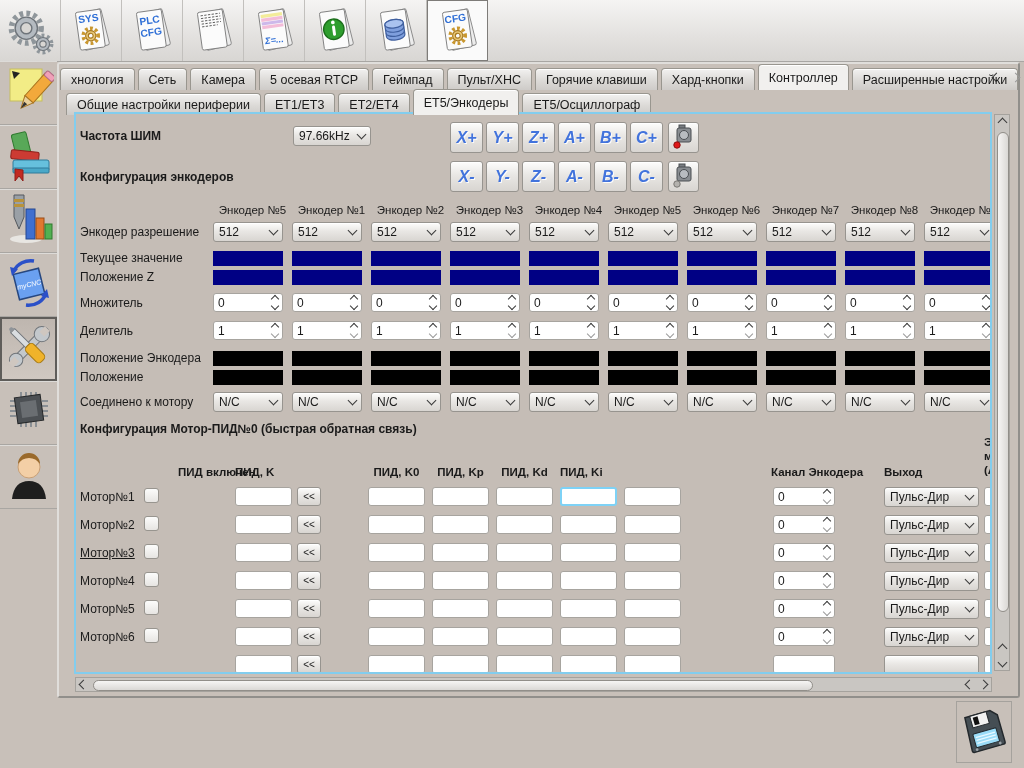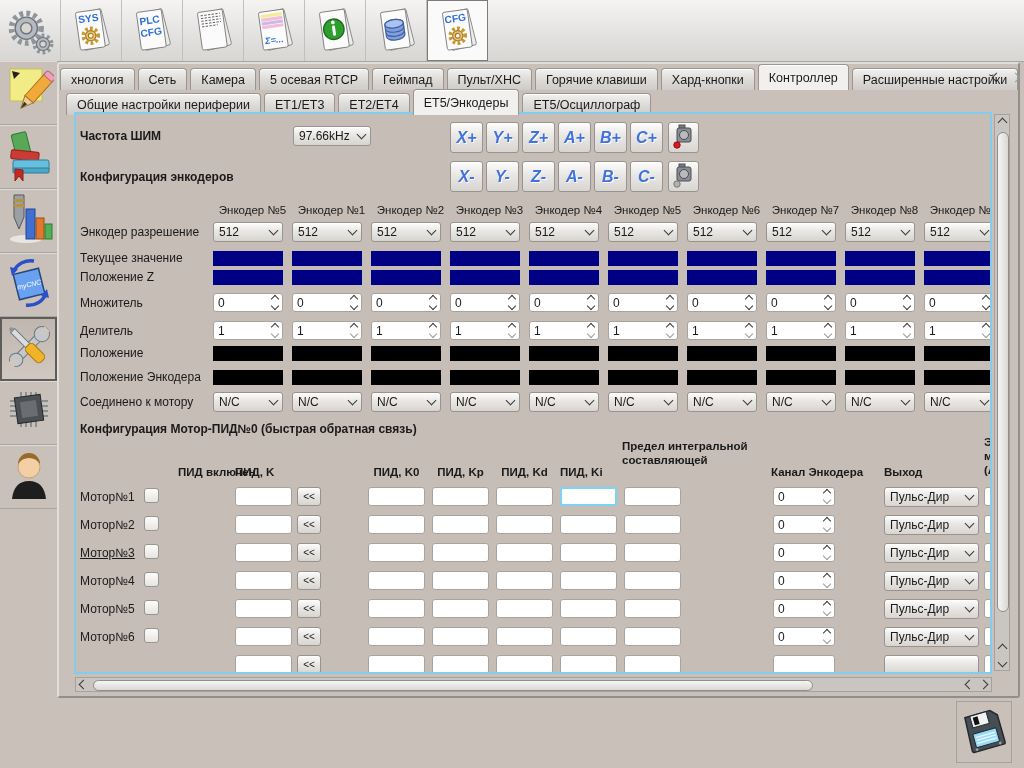--- a/index.html
+++ b/index.html
@@ -779,59 +779,59 @@
             <span>1</span>
             <span class="arr">
               <i class="chev up"></i>
               <i class="chev down dim"></i>
             </span>
           </div>
         </div>
       </div>
   </div>
 
+  <div class="enc-row" style="height:18px;margin-top:6px;">
+    <div class="enc-lbl">Положение Энкодера</div>
+    <div style="display:flex;">
+
+    <div class="enc-cell">
+          <div class="bar blk"></div>
+        </div>
+        <div class="enc-cell">
+          <div class="bar blk"></div>
+        </div>
+        <div class="enc-cell">
+          <div class="bar blk"></div>
+        </div>
+        <div class="enc-cell">
+          <div class="bar blk"></div>
+        </div>
+        <div class="enc-cell">
+          <div class="bar blk"></div>
+        </div>
+        <div class="enc-cell">
+          <div class="bar blk"></div>
+        </div>
+        <div class="enc-cell">
+          <div class="bar blk"></div>
+        </div>
+        <div class="enc-cell">
+          <div class="bar blk"></div>
+        </div>
+        <div class="enc-cell">
+          <div class="bar blk"></div>
+        </div>
+        <div class="enc-cell">
+          <div class="bar blk"></div>
+        </div>
+      </div>
+  </div>
+
   <div class="enc-row" style="height:18px;margin-top:1px;">
     <div class="enc-lbl">Положение</div>
-    <div style="display:flex;">
-
-    <div class="enc-cell">
-          <div class="bar blk"></div>
-        </div>
-        <div class="enc-cell">
-          <div class="bar blk"></div>
-        </div>
-        <div class="enc-cell">
-          <div class="bar blk"></div>
-        </div>
-        <div class="enc-cell">
-          <div class="bar blk"></div>
-        </div>
-        <div class="enc-cell">
-          <div class="bar blk"></div>
-        </div>
-        <div class="enc-cell">
-          <div class="bar blk"></div>
-        </div>
-        <div class="enc-cell">
-          <div class="bar blk"></div>
-        </div>
-        <div class="enc-cell">
-          <div class="bar blk"></div>
-        </div>
-        <div class="enc-cell">
-          <div class="bar blk"></div>
-        </div>
-        <div class="enc-cell">
-          <div class="bar blk"></div>
-        </div>
-      </div>
-  </div>
-
-  <div class="enc-row" style="height:18px;margin-top:6px;">
-    <div class="enc-lbl">Положение Энкодера</div>
     <div style="display:flex;">
 
     <div class="enc-cell">
           <div class="bar blk"></div>
         </div>
         <div class="enc-cell">
           <div class="bar blk"></div>
         </div>
         <div class="enc-cell">
           <div class="bar blk"></div>
@@ -929,23 +929,20 @@
 
   <div class="sect" style="margin-top:8px;">Конфигурация Мотор-ПИД№0 (быстрая обратная связь)</div>
 
   <div class="pidhead">
     <span class="abs" style="left:62px;bottom:6px;padding-left:40px;">ПИД включен</span>
     <span class="abs" style="left:159px;bottom:6px;">ПИД, K</span>
     <span class="abs" style="left:292px;bottom:6px;width:57px;text-align:center;">ПИД, K0</span>
     <span class="abs" style="left:356px;bottom:6px;width:57px;text-align:center;">ПИД, Kp</span>
     <span class="abs" style="left:420px;bottom:6px;width:57px;text-align:center;">ПИД, Kd</span>
     <span class="abs" style="left:484px;bottom:6px;width:57px;text-align:left;">ПИД, Ki</span>
-    <span class="abs" style="left:546px;top:4px;line-height:1.2;">
-      <span>Предел интегральной</span><br><span>составляющей</span>
-    </span>
     <span class="abs" style="left:695px;bottom:6px;">Канал Энкодера</span>
     <span class="abs" style="left:808px;bottom:6px;">Выход</span>
     <span class="abs" style="left:908px;top:0;line-height:1.2;">
       <span>Э</span><br><span>м</span><br><span>(А</span>
     </span>
   </div>
 
   <div>
 
       <div class="m-row active">

